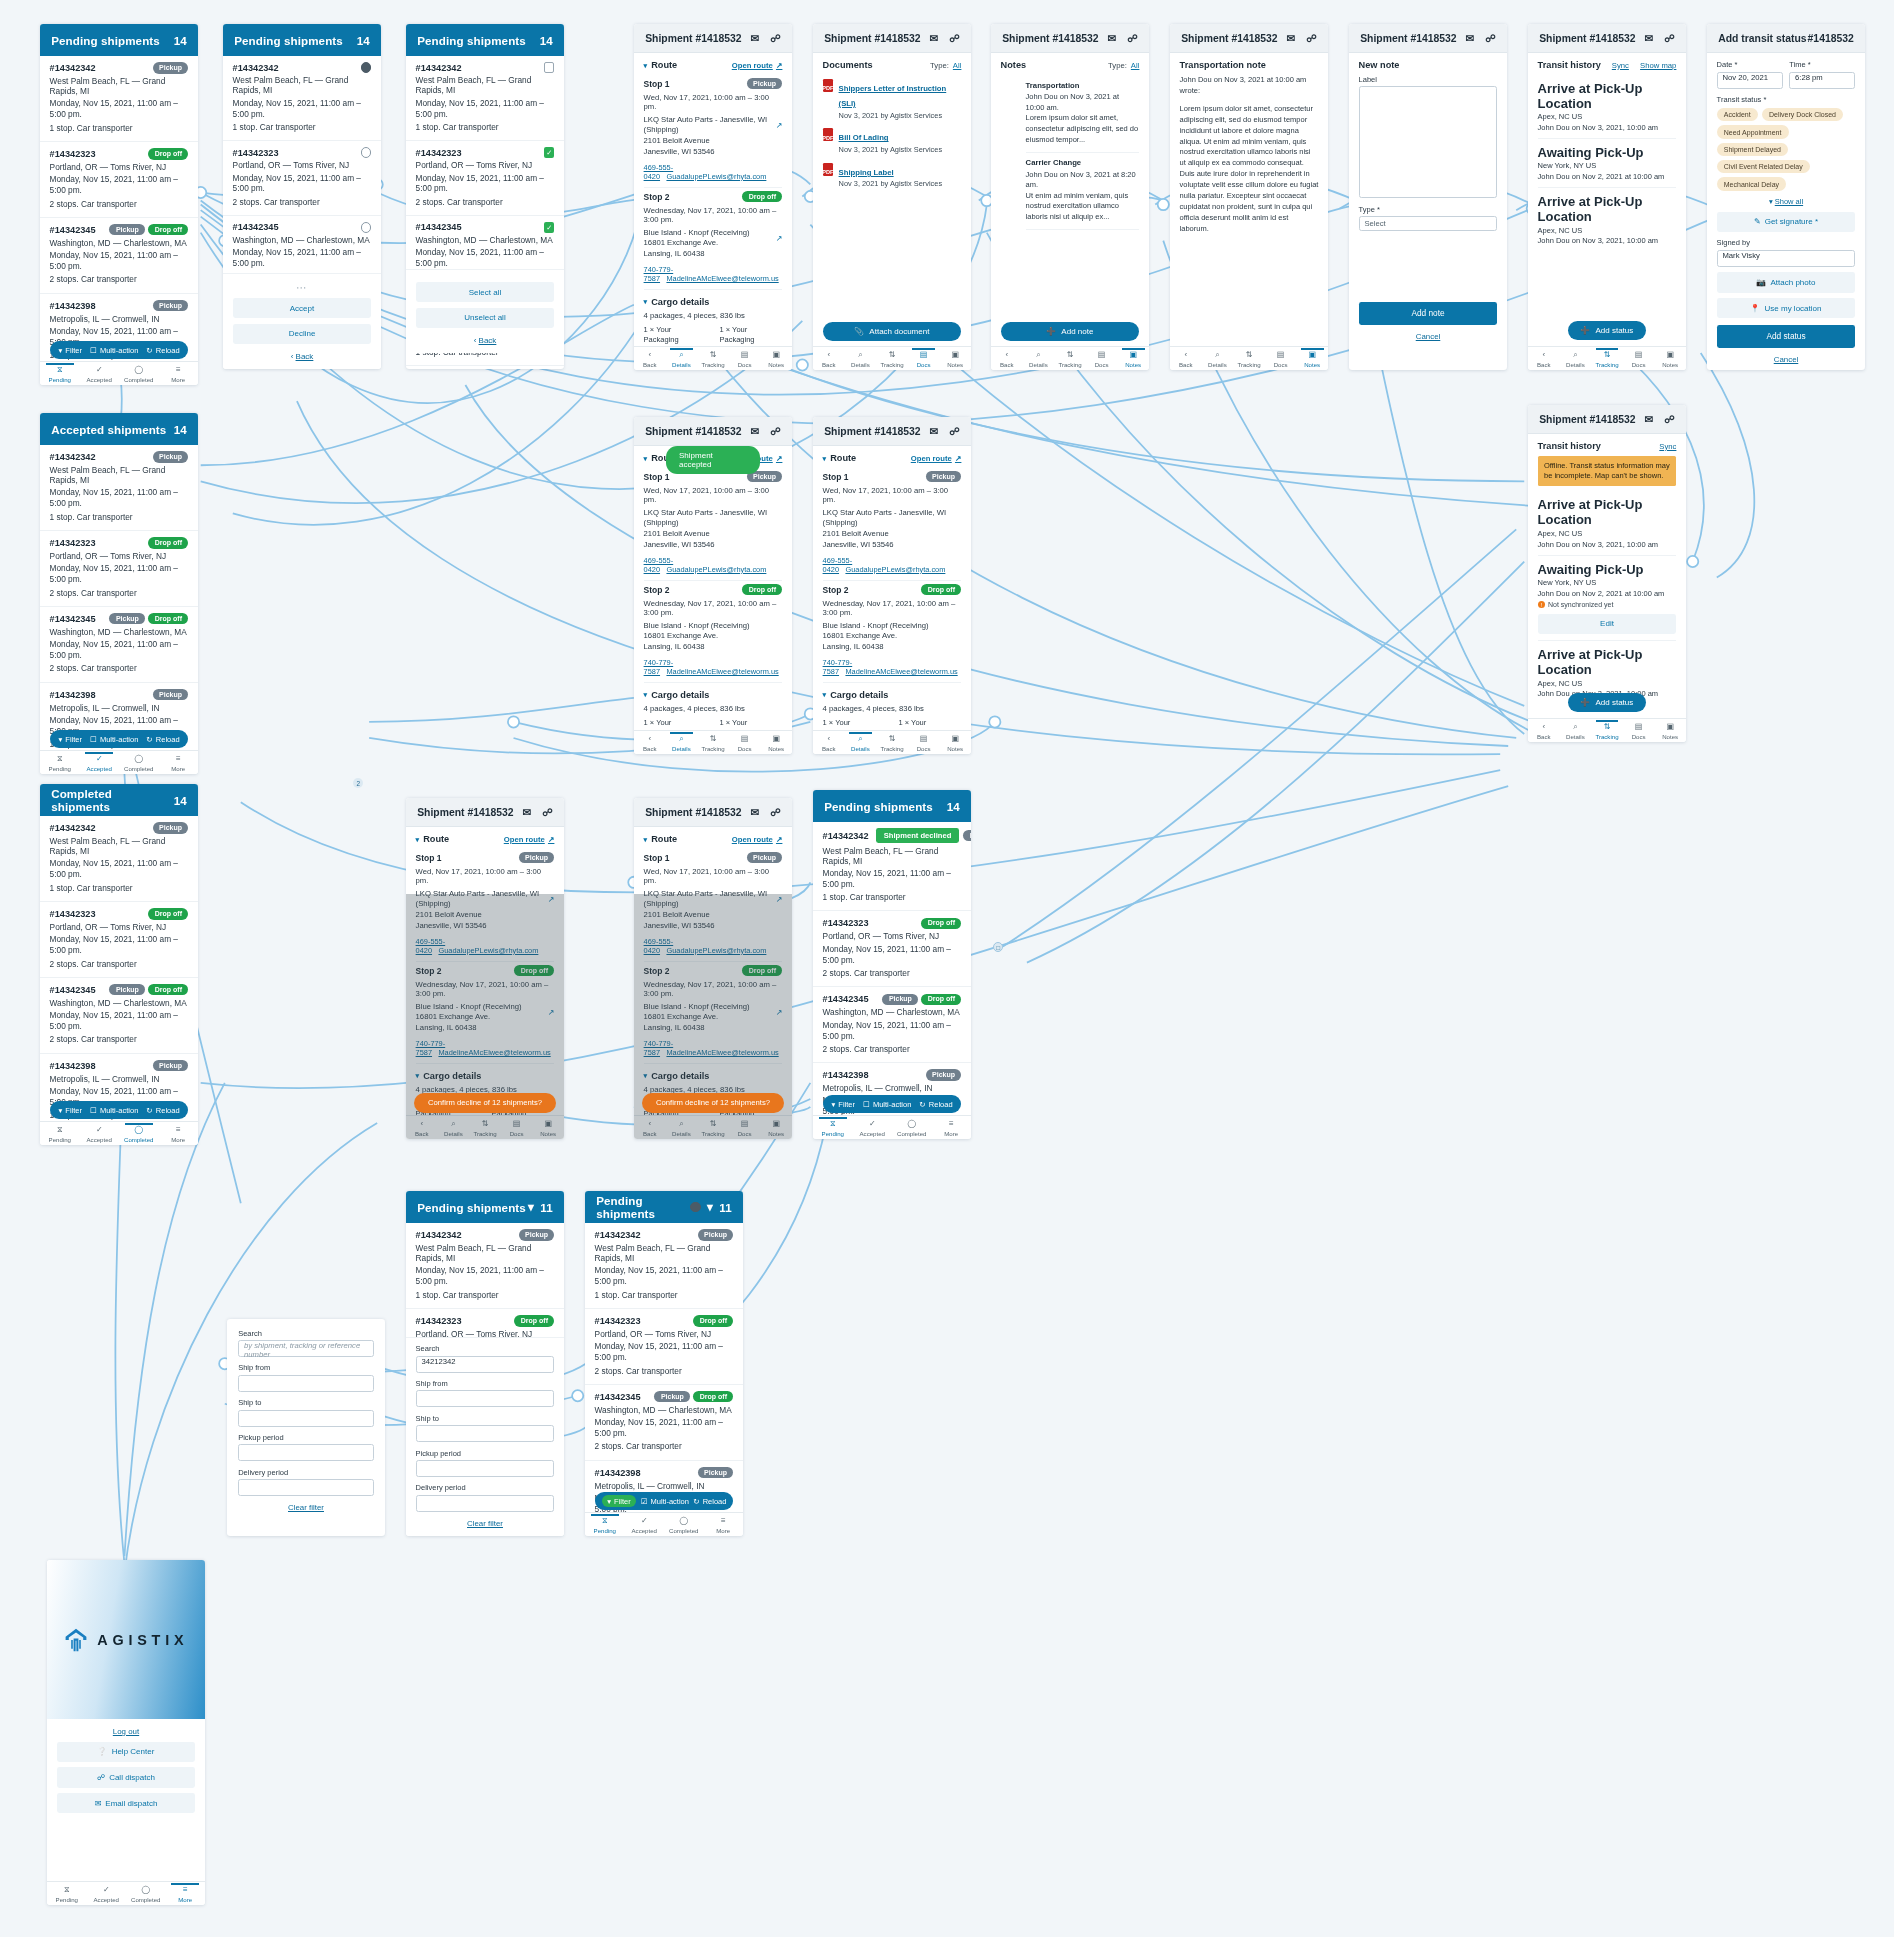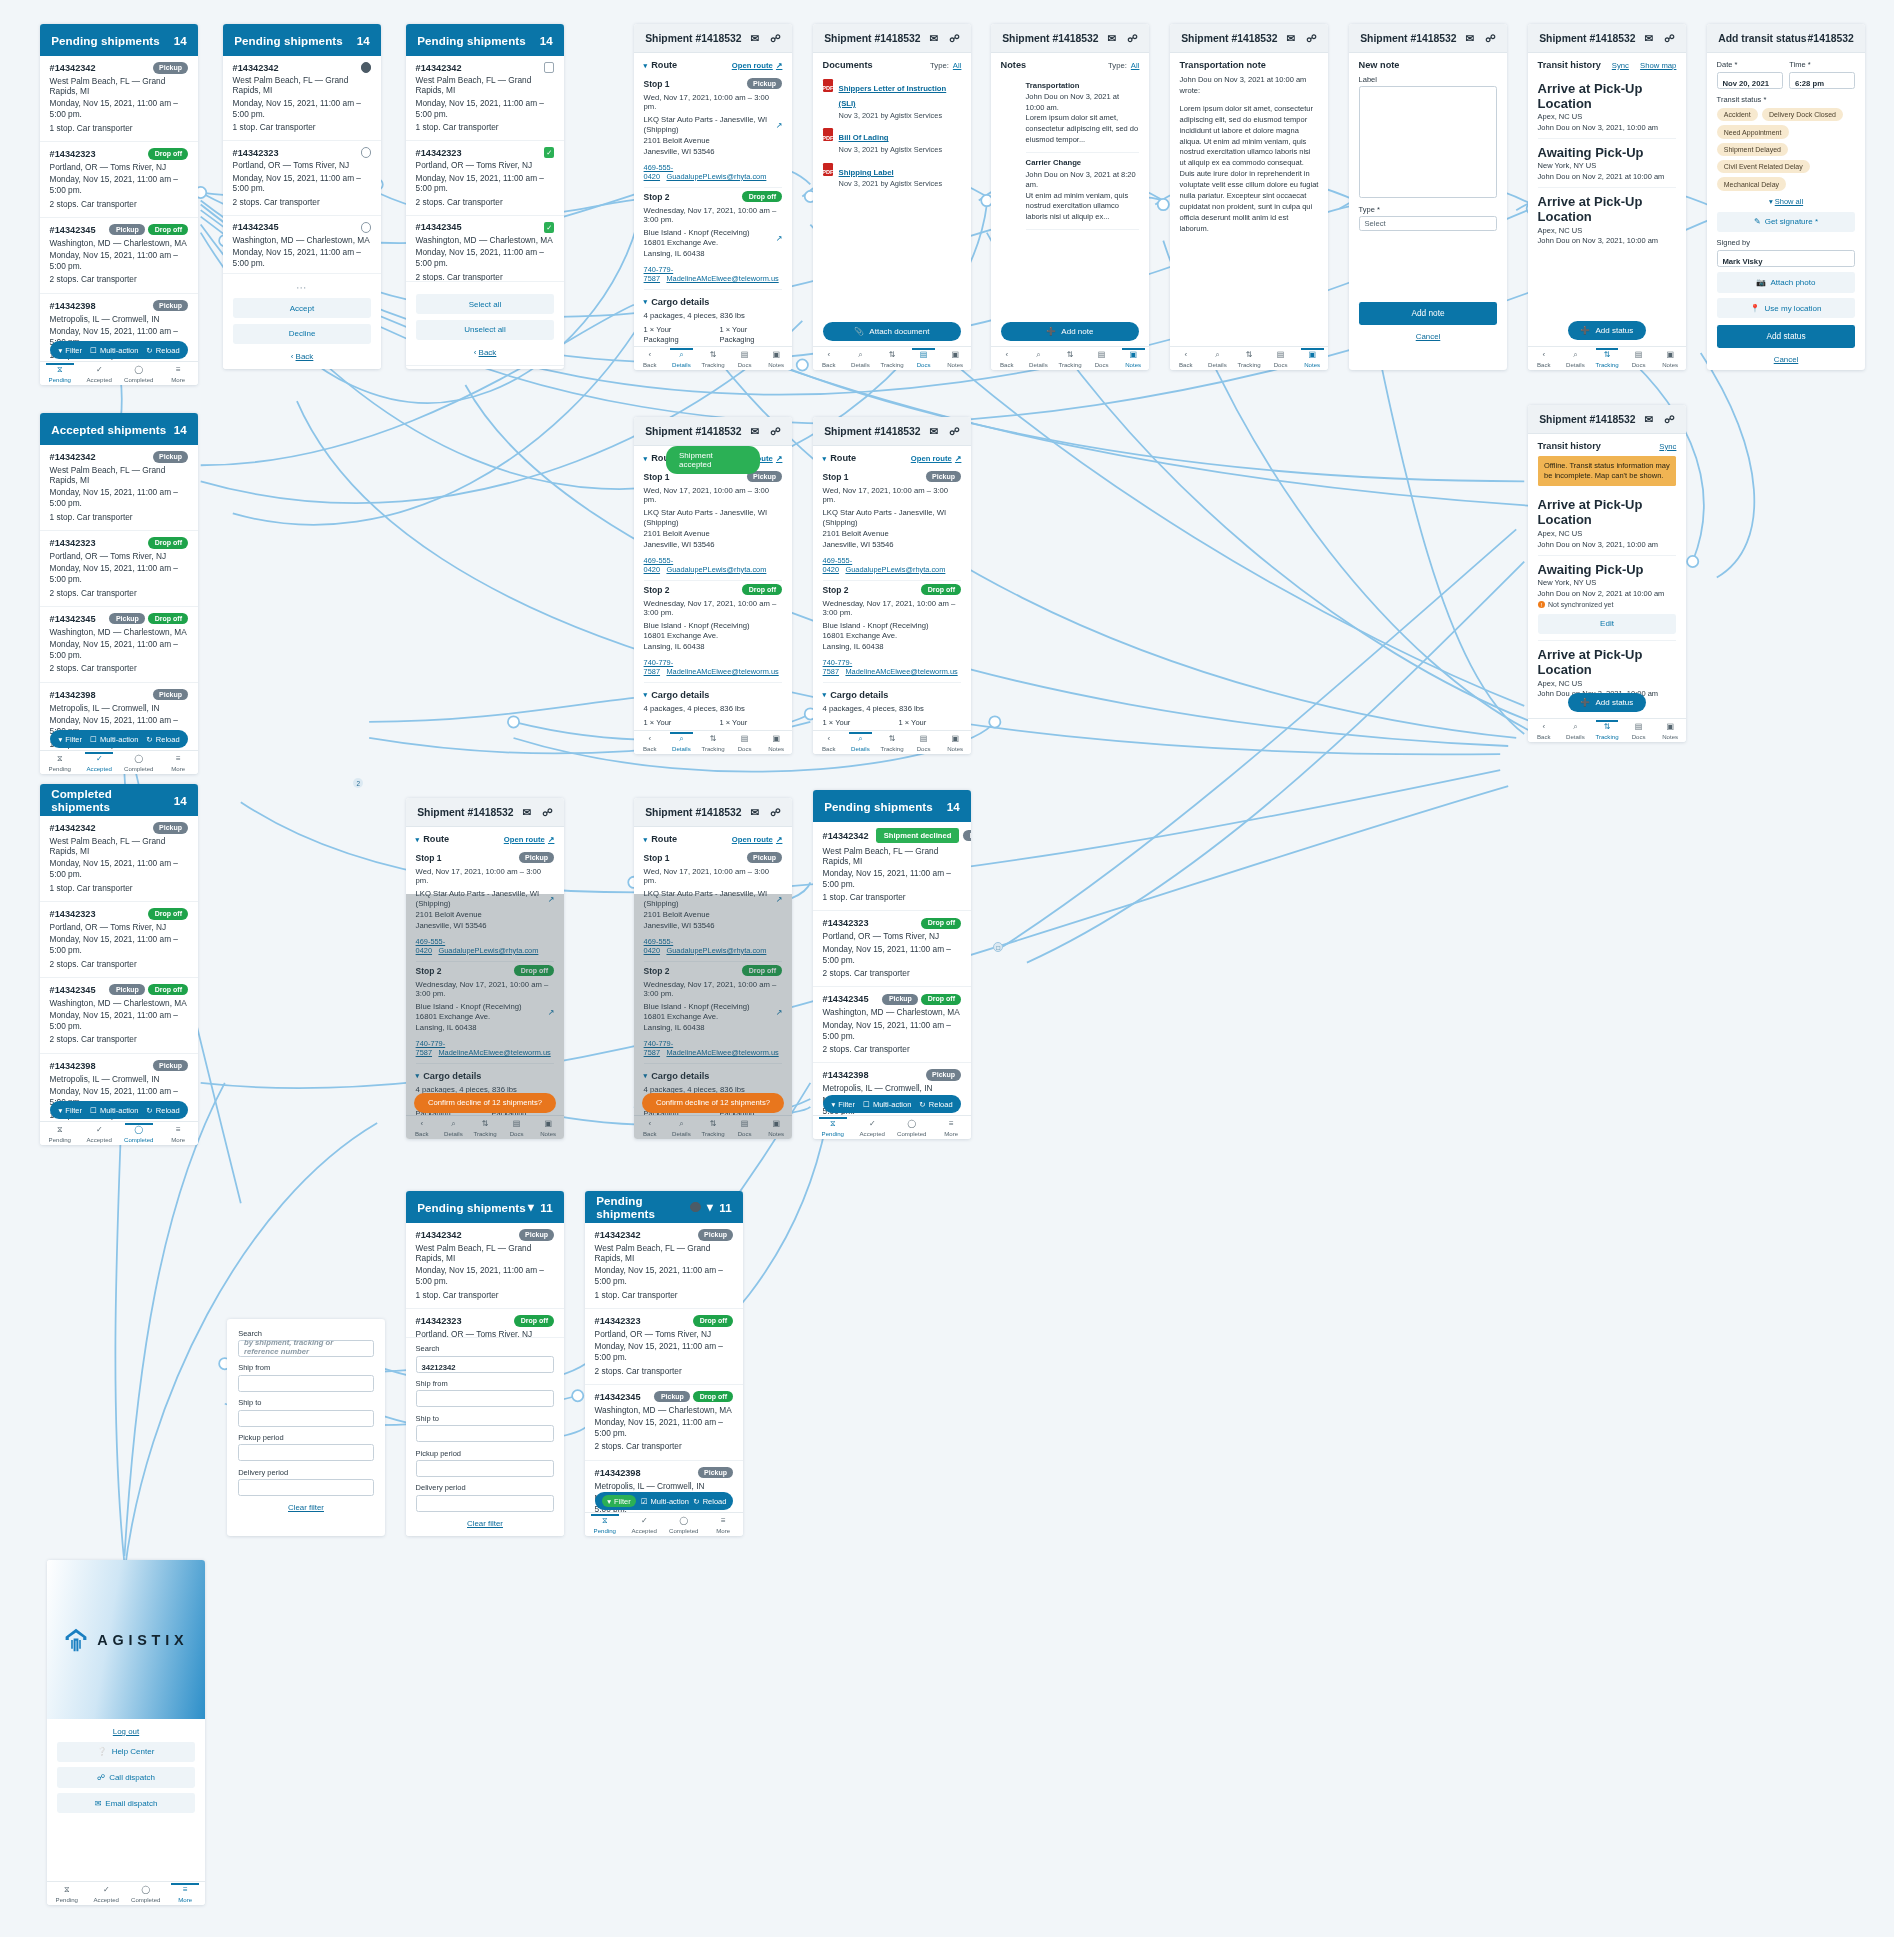--- a/index.html
+++ b/index.html
@@ -194,21 +194,21 @@
   }
   .link-c { text-align: center; color: #0a6b9b; font-size: 7.9px; text-decoration: underline; margin-top: 7.2px; }
   .back-link { text-align: center; color: #0a6b9b; font-size: 8px; margin-top: 8px; }
   .back-link u { text-decoration: underline; }
 
   
   .flabel { font-size: 7.5px; color: #2c3a45; margin-top: 6.4px; margin-bottom: 2.4px; }
   .finput {
     border: 0.8px solid #c6d1da; border-radius: 2.4px; background: #fff;
     height: 17px; font-size: 7.7px; color: #1d2b36;
-    display: flex; align-items: flex-end; padding: 0 4.8px; font-weight: bold;
+    display: flex; align-items: flex-start; padding: 0 4.8px;
   }
   .finput.ph { color: #8b9aa5; font-style: italic; }
   .ftextarea {
     border: 0.8px solid #c6d1da; border-radius: 2.4px; background: #fff;
     height: 112px;
   }
   .fselect {
     border: 0.8px solid #c6d1da; border-radius: 2.4px; background: #fff;
     height: 15px; font-size: 7.7px; color: #55656f;
     display: flex; align-items: center; padding: 0 4.8px;
@@ -504,21 +504,21 @@
       <div class="ship-row">
         <div class="ship-top">
             <span class="ship-id">#14342398</span>
             <span class="chk off"></span>
           </div>
         <div class="ship-route">Metropolis, IL — Cromwell, IN</div>
         <div class="ship-meta">Monday, Nov 15, 2021, 11:00 am – 5:00 pm.</div>
         <div class="ship-meta">1 stop. Car transporter</div>
       </div>
     </div>
-    <div class="sheet-pop" style="bottom:4px;">
+    <div class="sheet-pop" style="bottom:16px;">
       <div class="btn-soft">Select all</div>
       <div class="btn-soft">Unselect all</div>
       <div class="back-link">‹&nbsp;<u>Back</u></div>
     </div>
   </div>
 
   <div class="screen" style="left:634px; top:24px; width:158px; height:346px;">
     <div class="hdr-grey">
       <span>Shipment #1418532</span>
       <span class="hicons">

